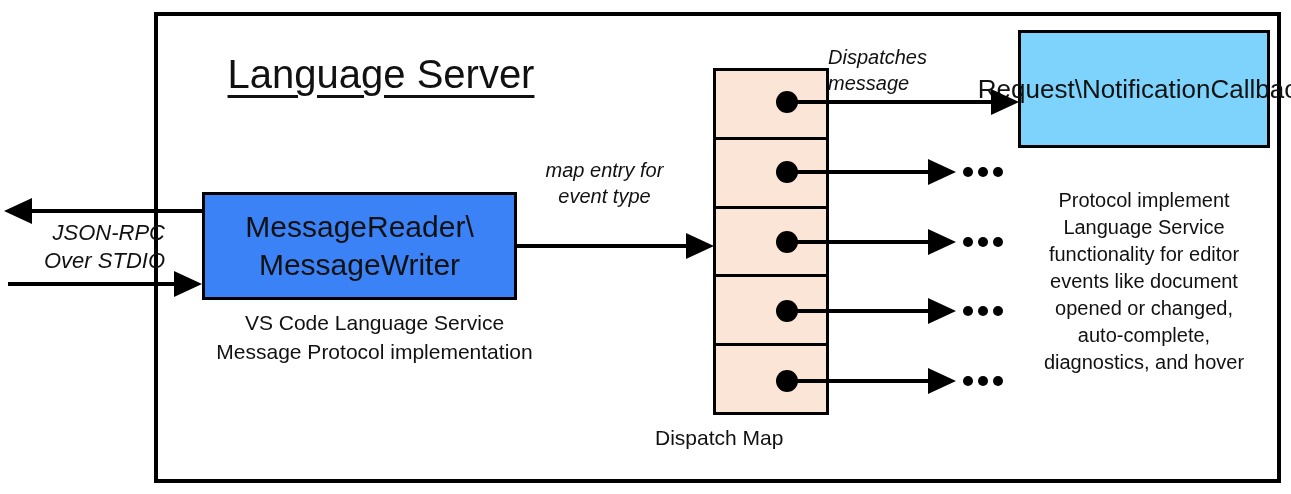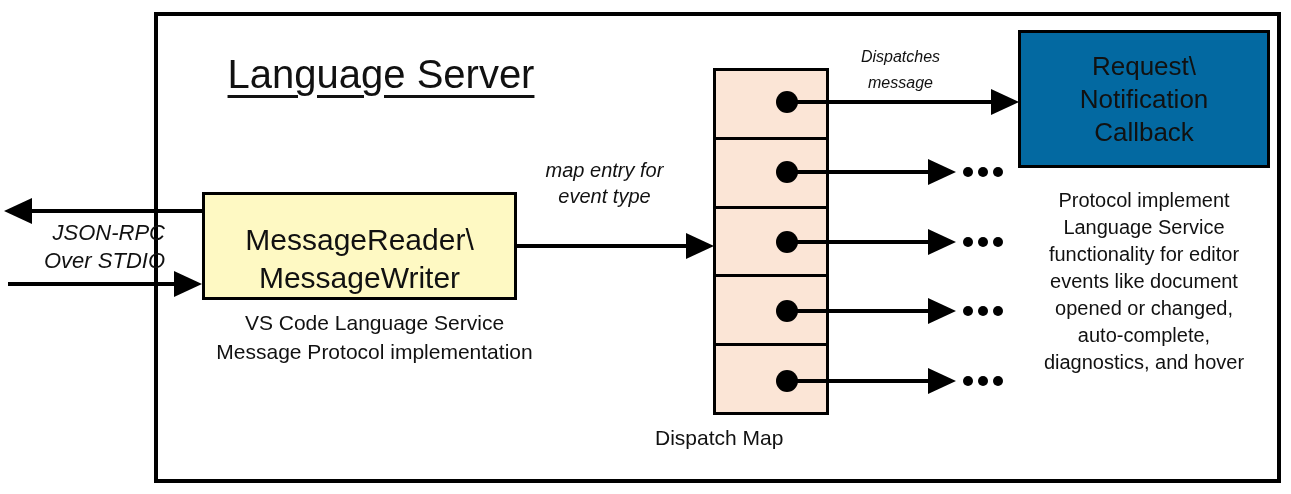--- a/index.html
+++ b/index.html
@@ -20,22 +20,22 @@
     left:201px;top:50px;width:360px;
     font-size:40px;line-height:48px;text-align:center;
     text-decoration:underline;text-decoration-thickness:3px;text-underline-offset:7px;
   }
   #io-label{
     left:0;top:219px;width:165px;
     font-size:22px;line-height:28px;font-style:italic;text-align:right;
   }
   #reader-box{
     left:202px;top:192px;width:315px;height:108px;
-    background:#fef9c3;border:3px solid #000;box-sizing:border-box;
-    display:flex;flex-direction:column;justify-content:flex-end;align-items:center;
+    background:#3b82f6;border:3px solid #000;box-sizing:border-box;
+    display:flex;flex-direction:column;justify-content:center;align-items:center;
     font-size:30px;line-height:38px;text-align:center;
   }
   #reader-caption{
     left:192px;top:308px;width:365px;
     font-size:21px;line-height:29px;text-align:center;
   }
   #lookup-label{
     left:512px;top:157px;width:185px;
     font-size:20px;line-height:26px;font-style:italic;text-align:center;
   }
@@ -46,26 +46,26 @@
     display:flex;flex-direction:column;
   }
   .dispatch-cell{flex:1;}
   .dispatch-cell + .dispatch-cell{border-top:3px solid #000;}
   #map-label{
     left:655px;top:425px;width:240px;
     font-size:21px;line-height:25px;
   }
   #dispatches-label{
     left:828px;top:44px;width:145px;
-    font-size:16px;line-height:26px;font-style:italic;text-align:center;
+    font-size:20px;line-height:26px;font-style:italic;text-align:left;
   }
   #callback-box{
-    left:1018px;top:30px;width:252px;height:138px;
-    background:#0369a1;border:3px solid #000;box-sizing:border-box;
-    display:flex;flex-direction:column;justify-content:center;align-items:center;
+    left:1018px;top:30px;width:252px;height:118px;
+    background:#7dd3fc;border:3px solid #000;box-sizing:border-box;
+    display:flex;flex-direction:row;justify-content:center;align-items:center;
     font-size:26px;line-height:33px;text-align:center;
   }
   #callback-note{
     left:1008px;top:187px;width:272px;
     font-size:20px;line-height:27px;text-align:center;
   }
   #arrow-layer{
     left:0;top:0;width:1291px;height:494px;
     pointer-events:none;
   }

